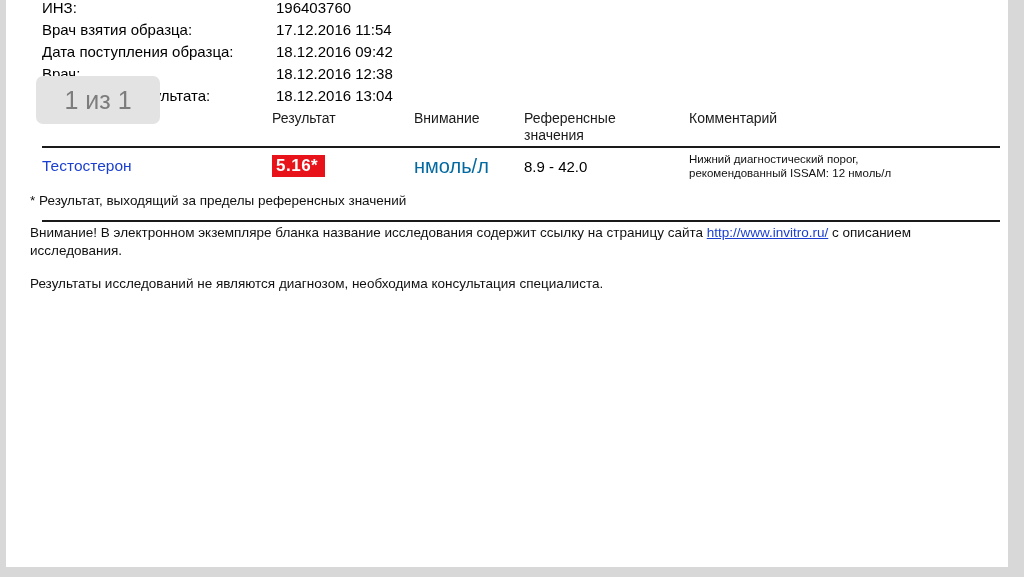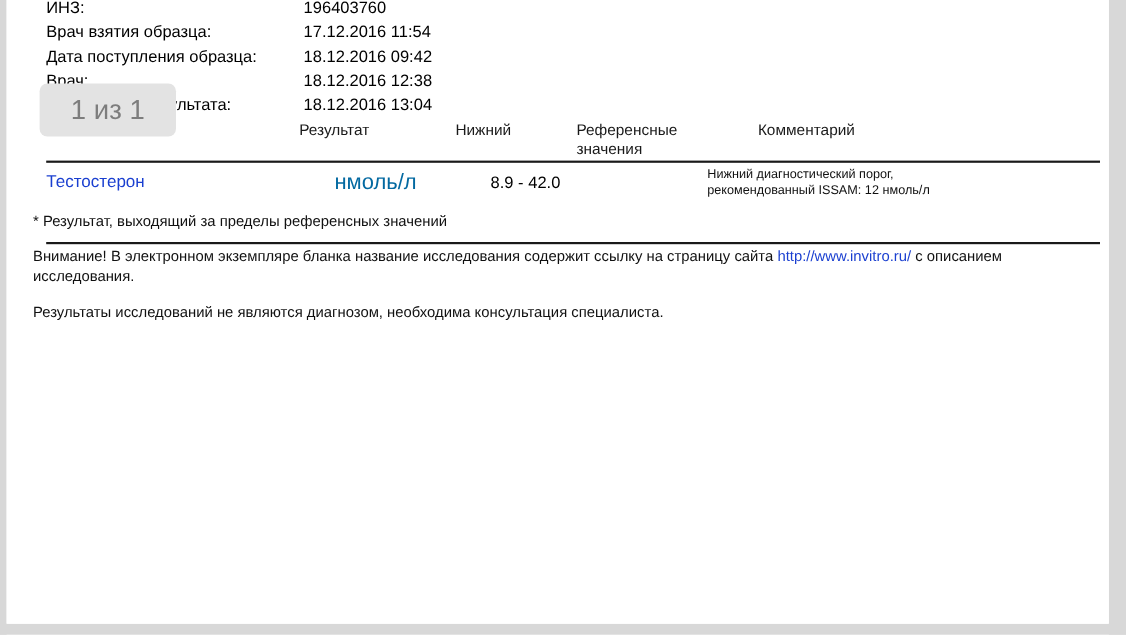--- a/index.html
+++ b/index.html
@@ -119,21 +119,20 @@
   }
   .rule-top { top: 36px; }
   .rule-bottom { top: 72px; }
 
   .trow {
     display: flex;
     align-items: center;
     height: 36px;
     position: relative;
     font-size: 15px;
-    gap: 32px;
   }
   .analyte {
     width: 230px;
     color: #1a3fd0;
     font-size: 15.5px;
   }
   .result-wrap {
     width: 142px;
   }
   .result-hl {
@@ -171,20 +170,21 @@
     width: 940px;
     color: #111;
   }
   .note {
     font-size: 13.5px;
     line-height: 1.35;
     margin-bottom: 14px;
   }
   .note a, .note .link {
     color: #1a3fd0;
+    text-decoration: underline;
   }
 </style>
 </head>
 <body>
 
 <div class="page">
 
   <div class="edge-left"></div>
   <div class="edge-right"></div>
   <div class="edge-bottom"></div>
@@ -215,31 +215,34 @@
     </div>
 
     <div class="page-badge">
       <span>1 из 1</span>
     </div>
 
     <div class="table">
       <div class="thead">
         <div class="col-name"></div>
         <div class="col-result">Результат</div>
-        <div class="col-units">Нижний</div>
+        <div class="col-units">Внимание</div>
         <div class="col-ref">
           <div>Референсные</div>
           <div>значения</div>
         </div>
         <div class="col-comm">Комментарий</div>
         <div class="rule rule-top"></div>
       </div>
 
       <div class="trow">
         <div class="analyte">Тестостерон</div>
+        <div class="result-wrap">
+          <span class="result-hl">5.16*</span>
+        </div>
         <div class="units">нмоль/л</div>
         <div class="refval">8.9 - 42.0</div>
         <div class="comment">
           <div>Нижний диагностический порог,</div>
           <div>рекомендованный ISSAM: 12 нмоль/л</div>
         </div>
         <div class="rule rule-bottom"></div>
       </div>
     </div>
 

